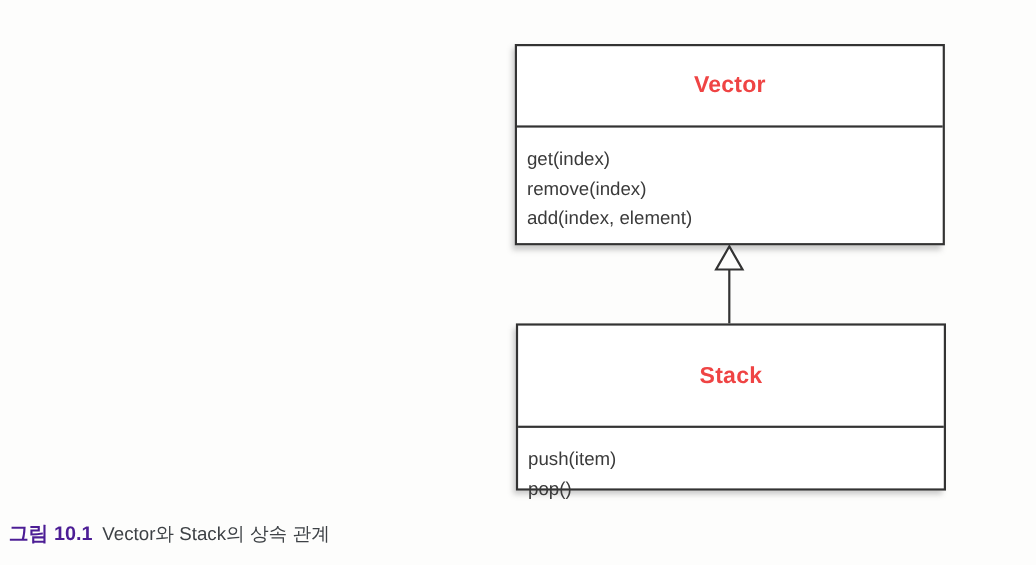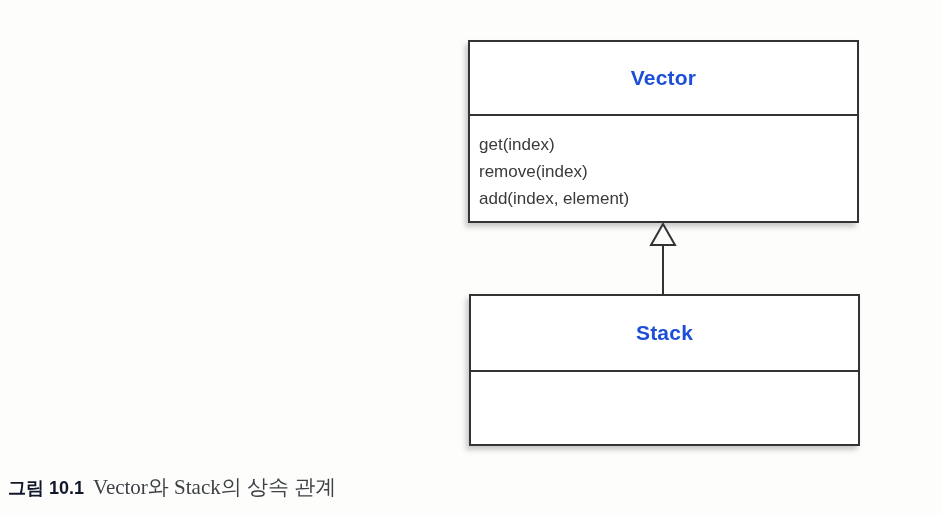--- a/index.html
+++ b/index.html
@@ -18,60 +18,60 @@
     border: 2px solid #333333;
     box-shadow: -3px 4px 5px rgba(140,140,140,0.45);
   }
   .class-box .title {
     display: flex;
     align-items: center;
     justify-content: center;
     border-bottom: 2px solid #333333;
     font-weight: bold;
     font-size: 21px;
-    color: #1d4ed8;
+    color: #ef4444;
     letter-spacing: 0.2px;
   }
   .class-box .methods {
     padding: 15px 10px 0 9px;
     font-size: 17px;
     line-height: 27px;
     color: #3a3a3a;
   }
   .box-vector { left: 468px; top: 40px;  width: 391px; height: 183px; }
   .box-vector .title { height: 74px; }
   .box-stack  { left: 469px; top: 294px; width: 391px; height: 152px; }
-  .box-stack .title { height: 76px; }
+  .box-stack .title { height: 93px; }
 
   .inherit-arrow {
     position: absolute;
     left: 648px;
     top: 222px;
     width: 30px;
     height: 74px;
   }
   .caption {
     position: absolute;
     left: 8px;
     top: 473px;
     display: flex;
     align-items: baseline;
     font-size: 18px;
     white-space: nowrap;
   }
   .caption .fig-num {
-    color: #0f172a;
+    color: #4c1d95;
     font-weight: bold;
     font-family: "Liberation Sans", sans-serif;
   }
   .caption .fig-title {
     margin-left: 9px;
     color: #3d4145;
-    font-family: Liberation Serif, serif;
-    font-size: 21px;
+    font-family: Liberation Sans, sans-serif;
+    font-size: 17px;
   }
 </style>
 </head>
 <body>
 
 <div class="page">
 
   <div class="class-box box-vector">
     <div class="title">Vector</div>
     <div class="methods">
@@ -81,20 +81,24 @@
     </div>
   </div>
 
   <svg class="inherit-arrow" viewBox="0 0 30 74">
     <line x1="15" y1="23" x2="15" y2="74" stroke="#333333" stroke-width="2"></line>
     <polygon points="15,2 27,23 3,23" fill="#fdfdfc" stroke="#333333" stroke-width="2" stroke-linejoin="miter"></polygon>
   </svg>
 
   <div class="class-box box-stack">
     <div class="title">Stack</div>
+    <div class="methods">
+      <div>push(item)</div>
+      <div>pop()</div>
+    </div>
   </div>
 
   <div class="caption">
     <span class="fig-num">그림 10.1</span>
     <span class="fig-title">Vector와 Stack의 상속 관계</span>
   </div>
 
 </div>
 
 </body></html>

